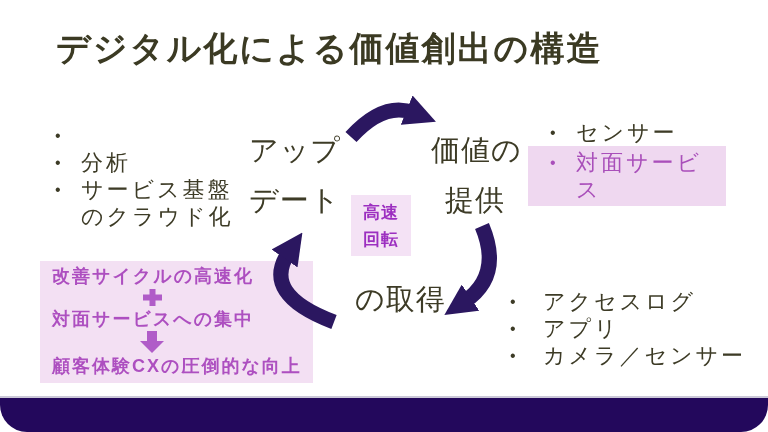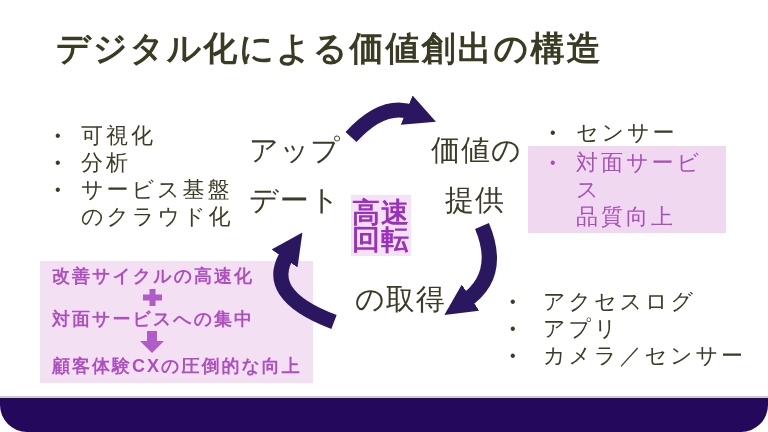--- a/index.html
+++ b/index.html
@@ -66,21 +66,21 @@
   .node-value .l2 { padding-left: 14px; }
   .node-data   { left: 342px; top: 274px; }
   .node-data .l2 { padding-left: 13px; }
   
   .badge {
     position: absolute;
     left: 351px; top: 195px;
     width: 60px; height: 61px;
     background: #f4e2f5;
     color: #9c2fc0;
-    font-size: 28px;
+    font-size: 17px;
     font-weight: 700;
     line-height: 27px;
     letter-spacing: 1px;
     display: flex;
     flex-direction: column;
     align-items: center;
     justify-content: center;
     text-align: center;
     z-index: 3;
   }
@@ -123,23 +123,20 @@
 </head>
 <body>
 
 <div class="slide">
 
   <h1 class="slide-title">デジタル化による価値創出の構造</h1>
 
   <ul class="blist left-list">
     <li>
       <span class="dot">•</span>
-      <span class="txt">
-          <span>可視化</span>
-        </span>
     </li>
     <li>
       <span class="dot">•</span>
       <span class="txt">
           <span>分析</span>
         </span>
     </li>
     <li>
       <span class="dot">•</span>
       <span class="txt">
@@ -181,21 +178,20 @@
     <li>
       <span class="dot">•</span>
       <span class="txt">
         <span>センサー</span>
       </span>
     </li>
     <li class="hl">
       <span class="dot">•</span>
       <span class="txt">
         <span>対面サービス</span>
-        <span>品質向上</span>
       </span>
     </li>
   </ul>
 
   <ul class="blist rb-list">
     <li>
       <span class="dot">•</span>
       <span class="txt">
           <span>アクセスログ</span>
         </span>

